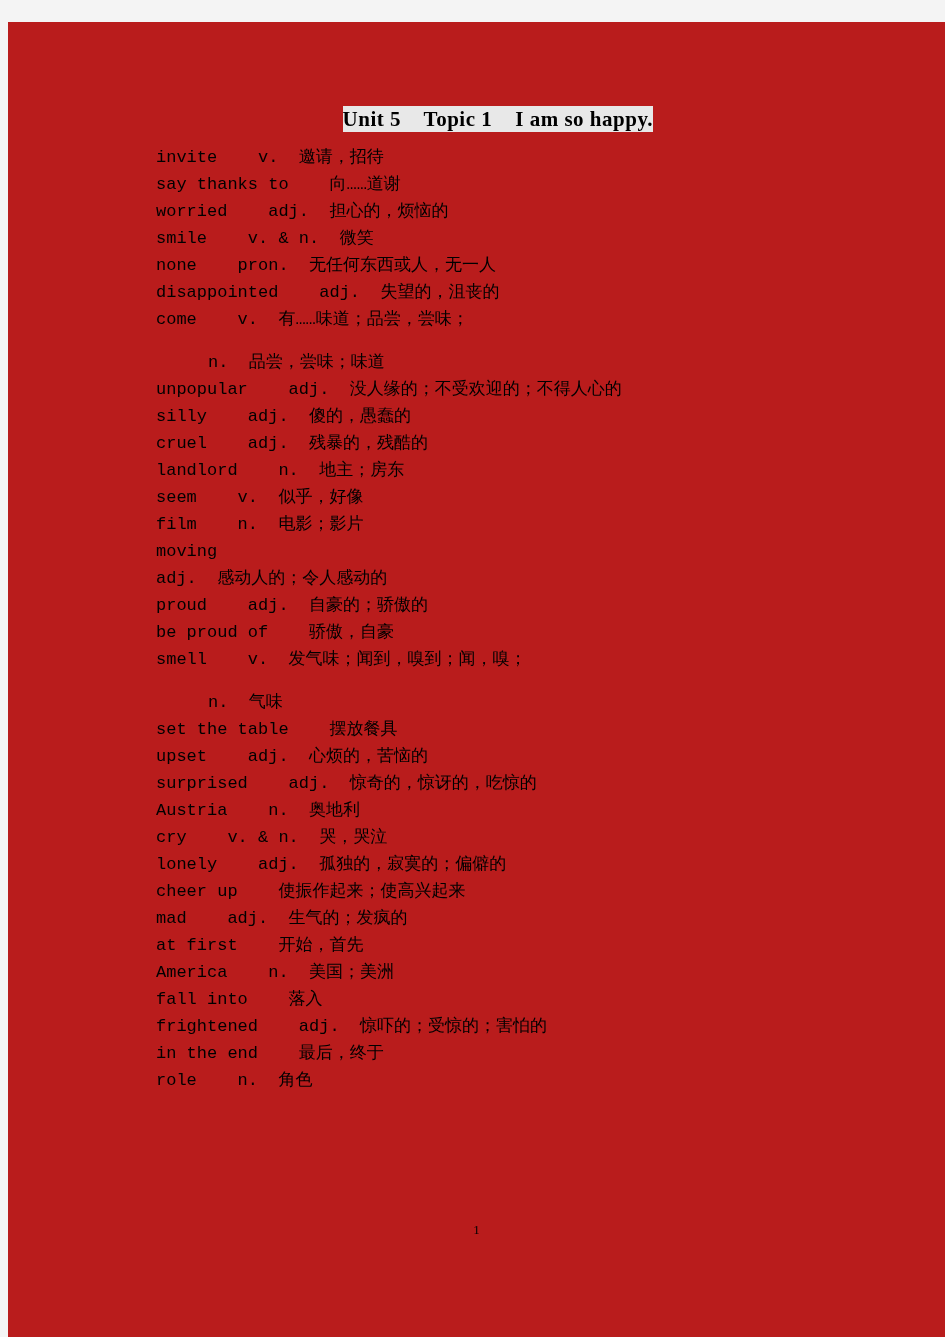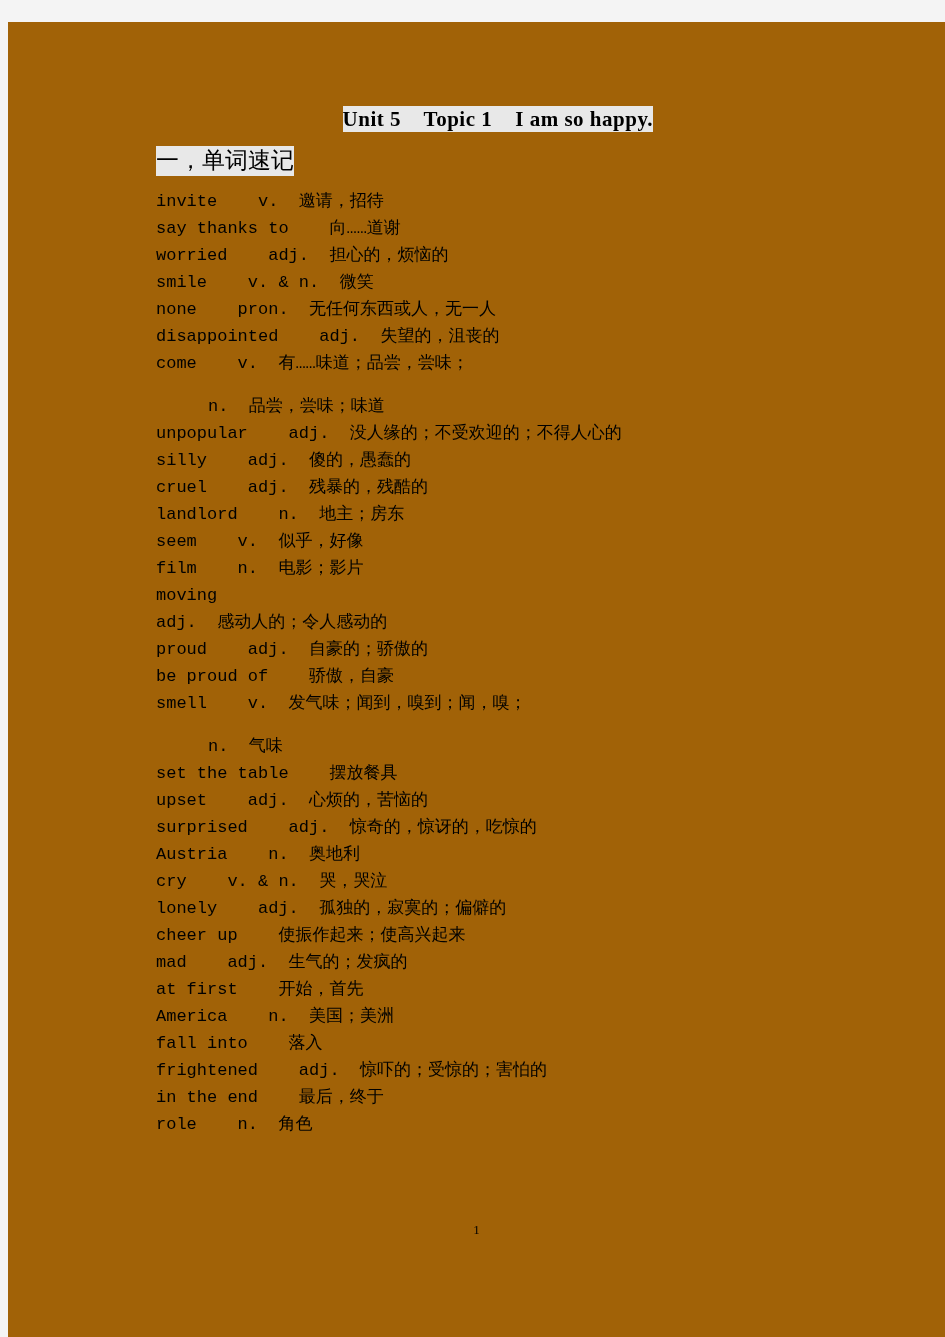--- a/index.html
+++ b/index.html
@@ -12,21 +12,21 @@
     background: #f4f4f4;
     font-family: "Liberation Serif", "DejaVu Serif", serif;
     overflow: hidden;
   }
   .page {
     position: absolute;
     left: 8px;
     top: 22px;
     width: 937px;
     height: 1315px;
-    background: #a16207;
+    background: #b91c1c;
     box-sizing: border-box;
   }
   .doc-title-row {
     margin-top: 84px;
     padding-right: 292px;
     text-align: right;
   }
   .doc-title {
     display: inline-block;
     background: #e8e8e8;
@@ -77,23 +77,20 @@
 </style>
 </head>
 <body>
 
 <div class="page">
 
   <div class="doc-title-row">
     <span class="doc-title">Unit 5    Topic 1    I am so happy.</span>
   </div>
 
-  <div class="section-head-row">
-    <span class="section-head">一，单词速记</span>
-  </div>
 
   <div class="word-list">
       <div class="entry-line">invite    v.  邀请，招待</div>
       <div class="entry-line">say thanks to    向……道谢</div>
       <div class="entry-line">worried    adj.  担心的，烦恼的</div>
       <div class="entry-line">smile    v. &amp; n.  微笑</div>
       <div class="entry-line">none    pron.  无任何东西或人，无一人</div>
       <div class="entry-line">disappointed    adj.  失望的，沮丧的</div>
       <div class="entry-line">come    v.  有……味道；品尝，尝味；</div>
       <div class="entry-line cont">n.  品尝，尝味；味道</div>

